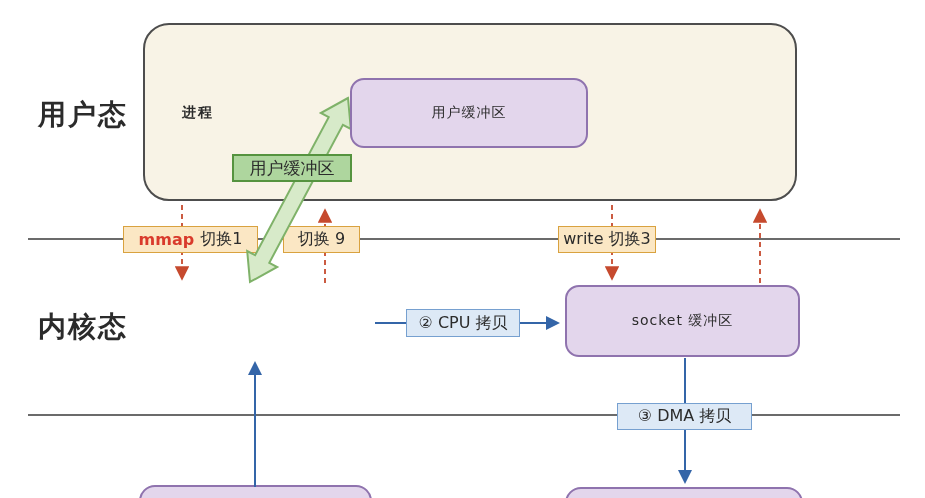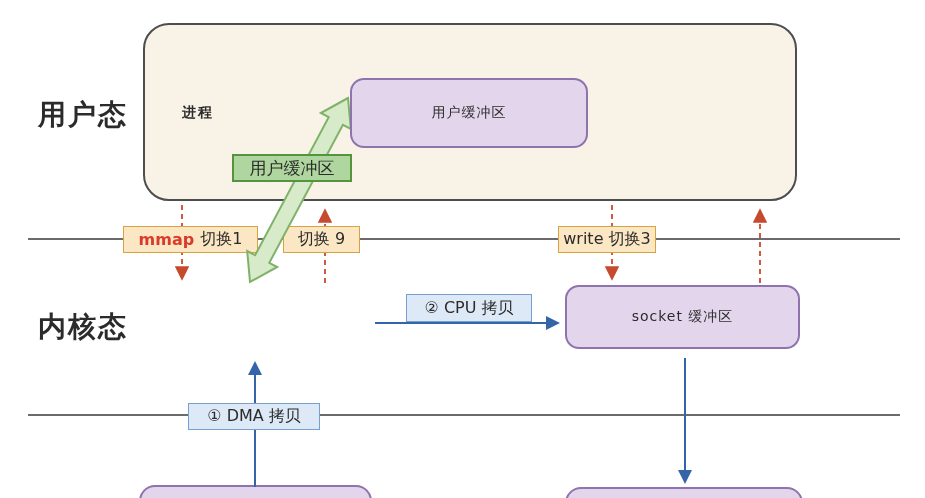--- a/index.html
+++ b/index.html
@@ -17,38 +17,38 @@
   .stage{position:relative;width:925px;height:498px;background:#ffffff;overflow:hidden;}
   .abs{position:absolute;}
   .region-label{font-size:28px;font-weight:bold;letter-spacing:2px;z-index:5;}
   .bigbox{left:143px;top:23px;width:654px;height:178px;background:var(--process-fill);
           border:2px solid var(--process-border);border-radius:26px;z-index:1;}
   .process-label{left:182px;top:104px;font-size:14px;font-weight:bold;letter-spacing:2px;z-index:2;}
   .pbox{background:var(--purple-fill);border:2px solid var(--purple-border);border-radius:14px;
         display:flex;align-items:center;justify-content:center;font-size:14px;letter-spacing:1px;z-index:3;}
   .user-buffer{left:350px;top:78px;width:238px;height:70px;z-index:7;}
   .kernel-buffer{left:136px;top:285px;width:239px;height:72px;}
-  .socket-buffer{left:565px;top:285px;width:235px;height:64px;}
+  .socket-buffer{left:565px;top:285px;width:235px;height:72px;}
   .bottom-box{background:var(--purple-fill);border:2px solid var(--purple-border);
               border-radius:16px 16px 0 0;z-index:3;}
   .bottom-left{left:139px;top:485px;width:233px;height:20px;}
   .bottom-right{left:565px;top:487px;width:238px;height:18px;}
   .green-tag{left:232px;top:154px;width:120px;height:28px;background:var(--green-tag-fill);
              border:2px solid var(--green-tag-border);display:flex;align-items:center;justify-content:center;
              font-size:17px;z-index:7;}
   .switch-label{top:226px;height:27px;background:var(--peach-fill);border:1.5px solid var(--peach-border);
                 display:flex;align-items:center;justify-content:center;font-size:16px;z-index:5;white-space:pre;}
   .sw1{left:123px;width:135px;}
   .sw2{left:283px;width:77px;}
   .sw3{left:558px;width:98px;}
   .sw4{left:713px;width:85px;}
   .mmap-red{color:var(--red-accent);font-weight:bold;margin-right:6px;}
   .blue-label{background:var(--blue-label-fill);border:1.5px solid var(--blue-label-border);
               display:flex;align-items:center;justify-content:center;font-size:16px;z-index:5;}
-  .cpu-copy{left:406px;top:294px;width:126px;height:28px;}
+  .cpu-copy{left:406px;top:309px;width:114px;height:28px;}
   .dma1{left:188px;top:403px;width:132px;height:27px;}
   .dma3{left:617px;top:403px;width:135px;height:27px;}
   svg.overlay{position:absolute;left:0;top:0;width:925px;height:498px;z-index:4;pointer-events:none;}
   svg.topline{z-index:2;}
   svg.greenlayer{z-index:6;}
   .red-head{fill:var(--red-dash);}
   .blue-head{fill:var(--blue-line);}
   .hline{stroke:var(--line-color);stroke-width:1.6px;}
   .reddash{stroke:var(--red-dash);stroke-width:1.8px;stroke-dasharray:5 4;fill:none;}
   .blueline{stroke:var(--blue-line);stroke-width:2px;fill:none;}
@@ -113,17 +113,17 @@
   <div class="abs switch-label sw2">
     <span>切换 9</span>
   </div>
   <div class="abs switch-label sw3">
     <span>write 切换3</span>
   </div>
 
   <div class="abs blue-label cpu-copy">
     <span>② CPU 拷贝</span>
   </div>
-  <div class="abs blue-label dma1">
-    <span>① DMA 拷贝</span>
+  <div class="abs blue-label dma3">
+    <span>③ DMA 拷贝</span>
   </div>
 
 </div>
 
 </body></html>

